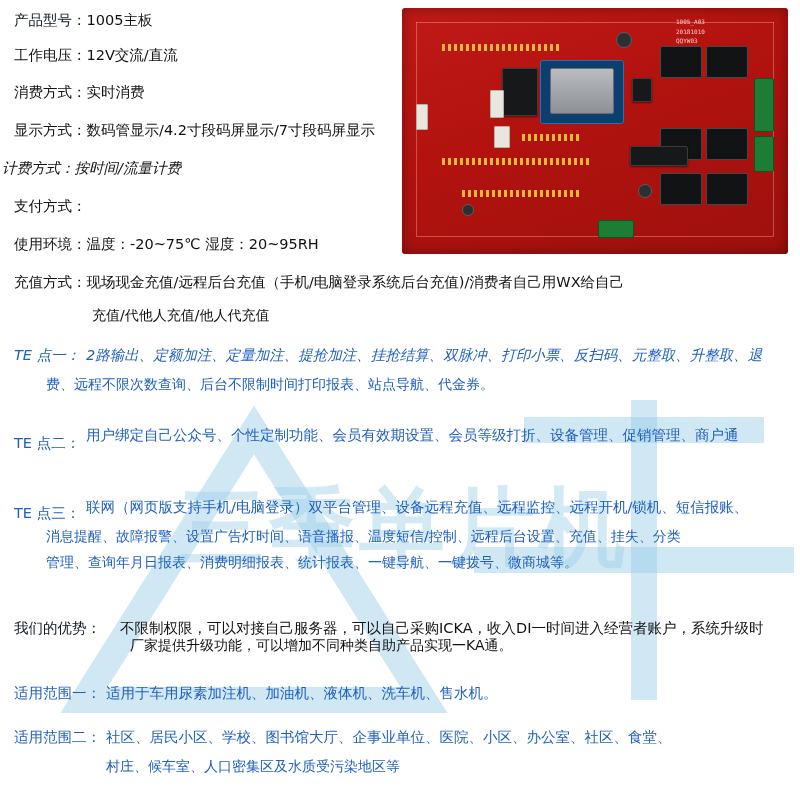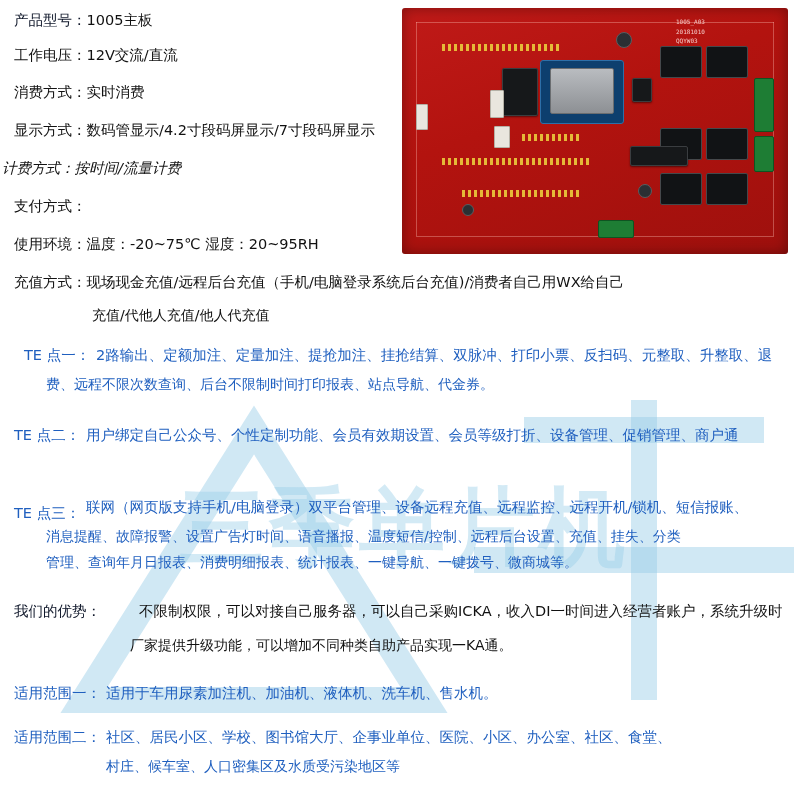--- a/index.html
+++ b/index.html
@@ -250,39 +250,39 @@
     <span class="lbl black">使用环境：</span>
     <span class="val black">温度：-20~75℃  湿度：20~95RH</span>
   </div>
 
   <div class="row" style="left:14px;top:272px;">
     <span class="lbl black">充值方式：</span>
     <span class="val black">现场现金充值/远程后台充值（手机/电脑登录系统后台充值)/消费者自己用WX给自己</span>
   </div>
   <div class="hang black" style="left:92px;top:302px;">充值/代他人充值/他人代充值</div>
 
-  <div class="row" style="left:24px;top:345px;">
+  <div class="row" style="left:14px;top:345px;font-style:italic;">
     <span class="lbl blue" style="width:72px;display:inline-block;">TE 点一：</span>
     <span class="val blue">2路输出、定额加注、定量加注、提抢加注、挂抢结算、双脉冲、打印小票、反扫码、元整取、升整取、退</span>
   </div>
   <div class="hang blue" style="left:46px;top:371px;">费、远程不限次数查询、后台不限制时间打印报表、站点导航、代金券。</div>
 
   <div class="row" style="left:14px;top:425px;">
-    <span class="lbl blue" style="width:72px;display:inline-block;">TE 点二：</span>
+    <span class="lbl blue" style="width:72px;display:inline-block;margin-top:8px;">TE 点二：</span>
     <span class="val blue">用户绑定自己公众号、个性定制功能、会员有效期设置、会员等级打折、设备管理、促销管理、商户通</span>
   </div>
 
   <div class="row" style="left:14px;top:497px;">
     <span class="lbl blue" style="width:72px;display:inline-block;margin-top:6px;">TE 点三：</span>
     <span class="val blue">联网（网页版支持手机/电脑登录）双平台管理、设备远程充值、远程监控、远程开机/锁机、短信报账、</span>
   </div>
   <div class="hang blue" style="left:46px;top:523px;">消息提醒、故障报警、设置广告灯时间、语音播报、温度短信/控制、远程后台设置、充值、挂失、分类</div>
   <div class="hang blue" style="left:46px;top:549px;">管理、查询年月日报表、消费明细报表、统计报表、一键导航、一键拨号、微商城等。</div>
 
-  <div class="row" style="left:14px;top:601px;gap:19px;">
+  <div class="row" style="left:14px;top:618px;">
     <span class="lbl red" style="width:106px;display:inline-block;">我们的优势：</span>
     <span class="val black">不限制权限，可以对接自己服务器，可以自己采购ICKA，收入DI一时间进入经营者账户，系统升级时</span>
   </div>
   <div class="hang black" style="left:130px;top:632px;">厂家提供升级功能，可以增加不同种类自助产品实现一KA通。</div>
 
   <div class="row" style="left:14px;top:683px;">
     <span class="lbl blue" style="width:92px;display:inline-block;">适用范围一：</span>
     <span class="val blue">适用于车用尿素加注机、加油机、液体机、洗车机、售水机。</span>
   </div>
 

